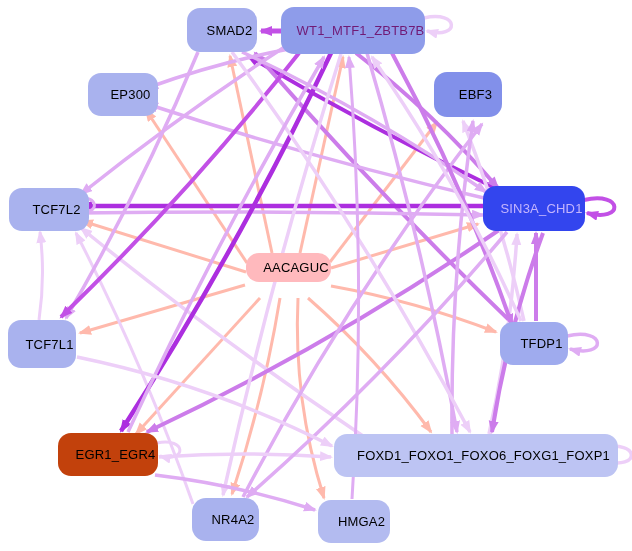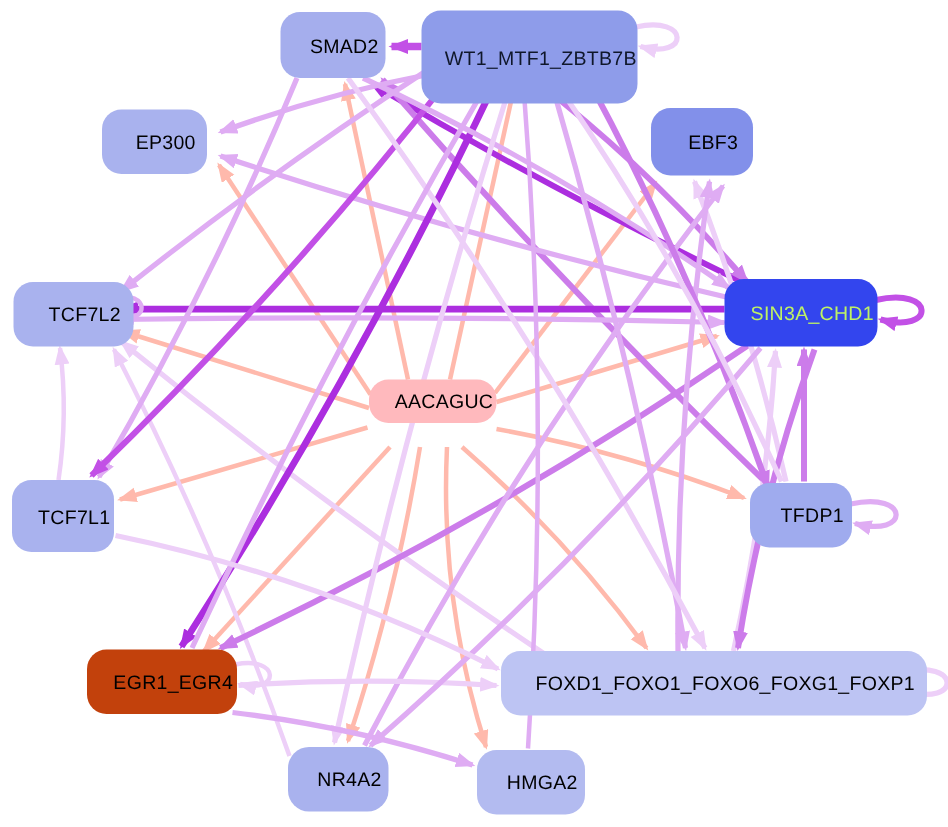--- a/index.html
+++ b/index.html
@@ -93,33 +93,33 @@
         <path d="M 584,200 C 624,191 624,223 587,213" fill="none" stroke="#C250E6" stroke-width="4" stroke-linecap="butt" marker-end="url(#arr-vio2)"></path>
         <path d="M 567,336 C 607,327 607,359 570,349" fill="none" stroke="#DFACF3" stroke-width="3.5" stroke-linecap="butt" marker-end="url(#arr-lav2)"></path>
         <path d="M 601,448 C 641,439 641,471 604,461" fill="none" stroke="#EDCFF8" stroke-width="3.5" stroke-linecap="butt" marker-end="url(#arr-lav1)"></path>
         <path d="M 157,443 C 187,437 187,463 160,456" fill="none" stroke="#EDCFF8" stroke-width="3" stroke-linecap="butt" marker-end="url(#arr-lav1)"></path>
       </g>
   </svg>
   <div id="node-layer">
       <div class="node" style="left: 187px; top: 8px; width: 70px; height: 44px; background: rgb(165, 174, 237); color: rgb(0, 0, 0);">
         <span>SMAD2</span>
       </div>
-      <div class="node" style="left: 281px; top: 7px; width: 144px; height: 62px; background: rgb(142, 156, 234); color: #0f172a;">
+      <div class="node" style="left: 281px; top: 7px; width: 144px; height: 47px; background: rgb(142, 156, 234); color: #701a75;">
         <span>WT1_MTF1_ZBTB7B</span>
       </div>
-      <div class="node" style="left: 68px; top: 73px; width: 70px; height: 43px; background: rgb(169, 178, 238); color: rgb(0, 0, 0);">
+      <div class="node" style="left: 88px; top: 73px; width: 70px; height: 43px; background: rgb(169, 178, 238); color: rgb(0, 0, 0);">
         <span>EP300</span>
       </div>
       <div class="node" style="left: 434px; top: 72px; width: 68px; height: 45px; background: rgb(130, 144, 234); color: rgb(0, 0, 0);">
         <span>EBF3</span>
       </div>
       <div class="node" style="left: 9px; top: 188px; width: 80px; height: 43px; background: rgb(169, 178, 238); color: rgb(0, 0, 0);">
         <span>TCF7L2</span>
       </div>
-      <div class="node" style="left: 483px; top: 186px; width: 102px; height: 45px; background: rgb(51, 69, 238); color: #bef264;">
+      <div class="node" style="left: 483px; top: 186px; width: 102px; height: 45px; background: rgb(51, 69, 238); color: #c4b5fd;">
         <span>SIN3A_CHD1</span>
       </div>
       <div class="node" style="left: 246px; top: 253px; width: 85px; height: 29px; background: rgb(255, 185, 189); color: rgb(0, 0, 0);">
         <span>AACAGUC</span>
       </div>
       <div class="node" style="left: 8px; top: 320px; width: 68px; height: 48px; background: rgb(169, 178, 238); color: rgb(0, 0, 0);">
         <span>TCF7L1</span>
       </div>
       <div class="node" style="left: 500px; top: 322px; width: 68px; height: 43px; background: rgb(159, 171, 238); color: rgb(0, 0, 0);">
         <span>TFDP1</span>

